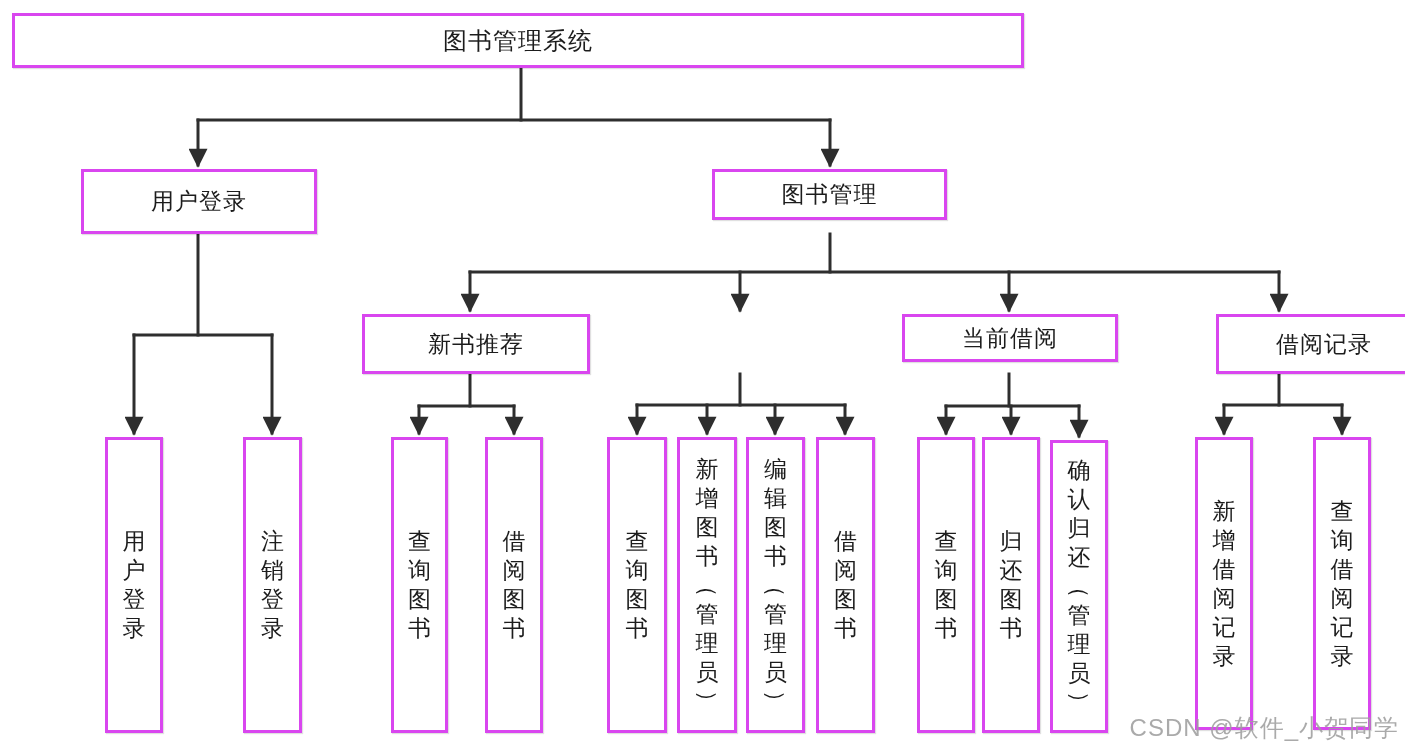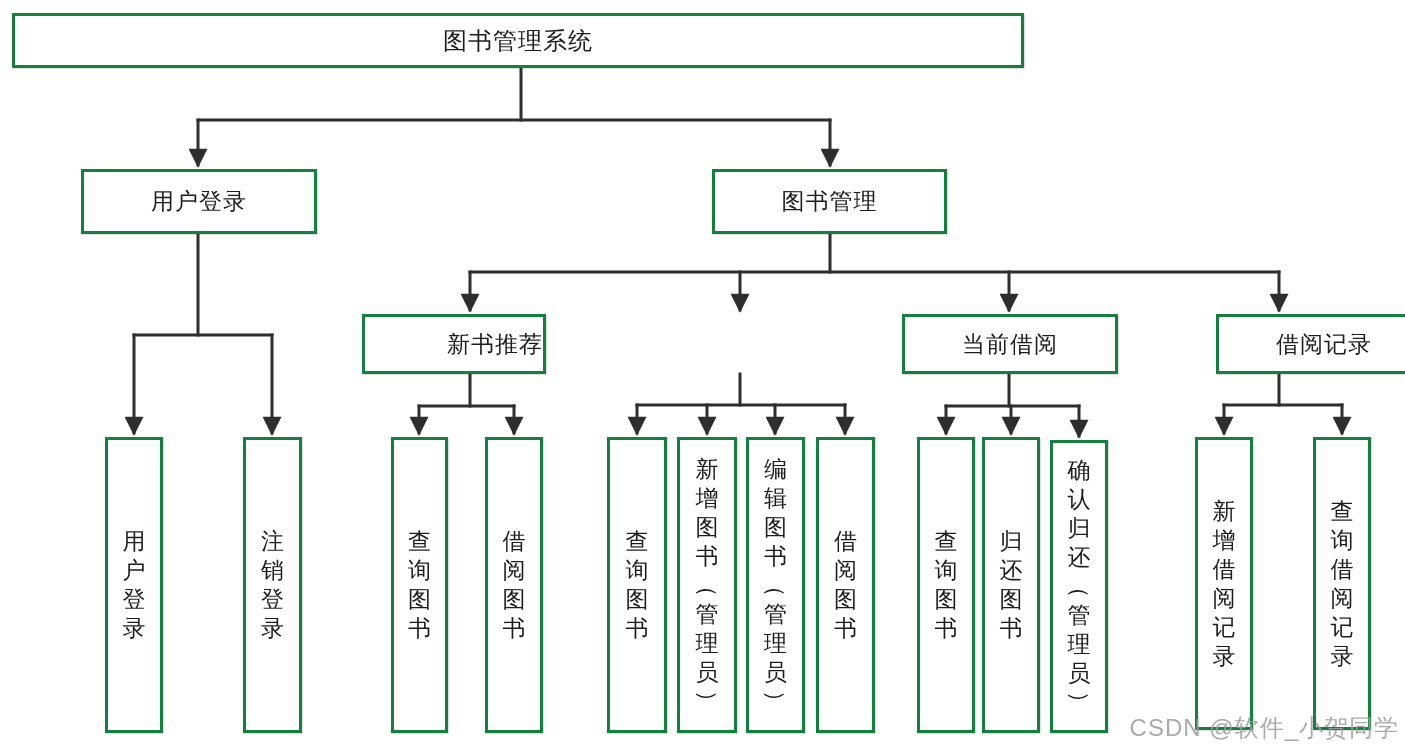--- a/index.html
+++ b/index.html
@@ -14,21 +14,21 @@
   }
   svg.connectors {
     position: absolute;
     left: 0; top: 0;
     width: 1405px; height: 747px;
     pointer-events: none;
   }
   .box {
     position: absolute;
     background: #ffffff;
-    border: 3px solid #15803d;
+    border: 3px solid #d946ef;
     box-sizing: border-box;
     display: flex;
     align-items: center;
     justify-content: center;
     box-shadow: 1px 1px 1px rgba(0,0,0,0.12);
   }
   .hlabel {
     font-size: 23px;
     letter-spacing: 1px;
     white-space: nowrap;
@@ -112,28 +112,28 @@
     </g>
   </svg>
 
   <div class="box" style="left:12px; top:13px; width:1012px; height:55px;">
     <span class="hlabel root-label">图书管理系统</span>
   </div>
 
   <div class="box" style="left:81px; top:169px; width:236px; height:65px;">
     <span class="hlabel">用户登录</span>
   </div>
-  <div class="box" style="left:712px; top:169px; width:235px; height:65px;">
+  <div class="box" style="left:712px; top:169px; width:235px; height:51px;">
     <span class="hlabel">图书管理</span>
   </div>
 
-  <div class="box" style="left:362px; top:314px; width:184px; height:60px;justify-content:flex-end;">
+  <div class="box" style="left:362px; top:314px; width:228px; height:60px;">
     <span class="hlabel">新书推荐</span>
   </div>
-  <div class="box" style="left:902px; top:314px; width:216px; height:60px;">
+  <div class="box" style="left:902px; top:314px; width:216px; height:48px;">
     <span class="hlabel">当前借阅</span>
   </div>
   <div class="box" style="left:1171px; top:314px; width:216px; height:60px;margin-left:45px;">
     <span class="hlabel">借阅记录</span>
   </div>
 
   <div class="box" style="left:105px; top:437px; width:58px; height:296px;">
     <div class="vlabel">
         <span>用</span>
         <span>户</span>

